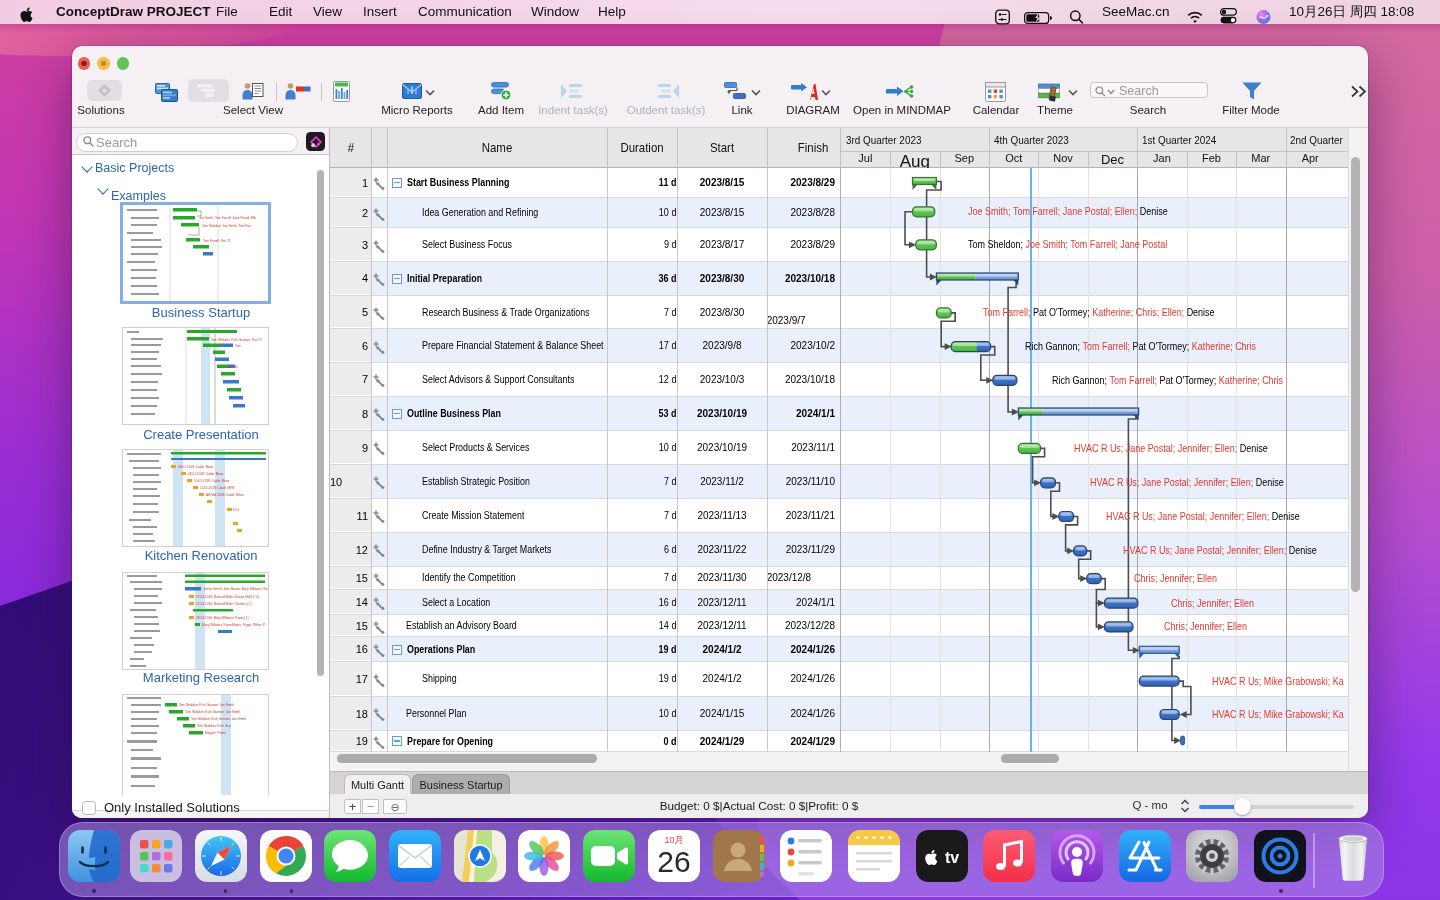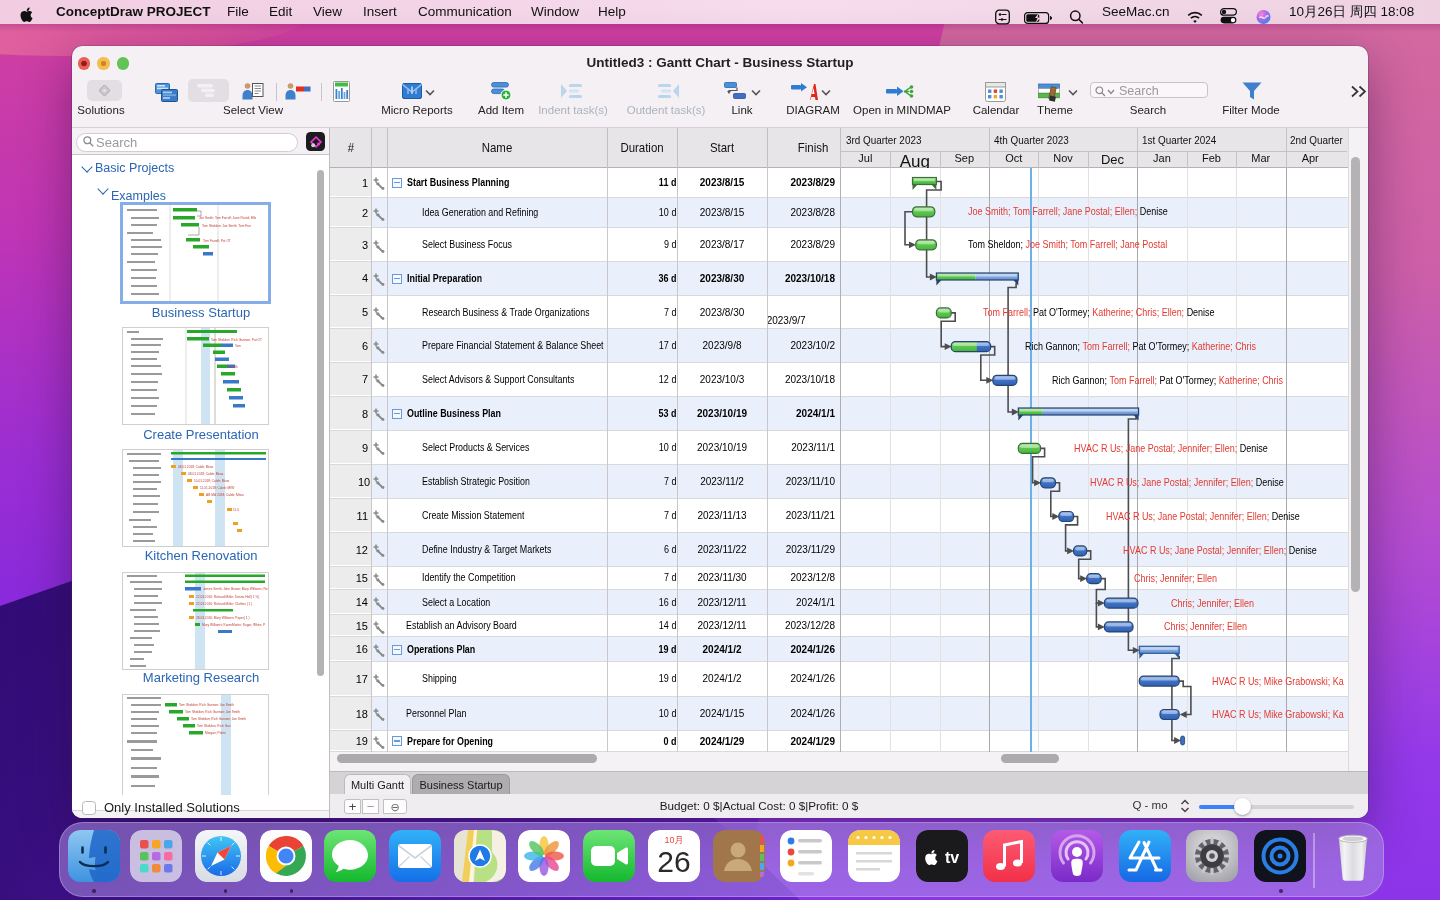--- a/index.html
+++ b/index.html
@@ -67,21 +67,21 @@
 <div id="wpright"></div>
 <div id="wpdark"></div>
 <div id="wpband"></div>
 
 <div class="abs" style="left:0;top:24px;width:1440px;height:8px;background:linear-gradient(180deg,rgba(140,30,110,0.28),rgba(140,30,110,0));"></div>
 <div id="menubar">
   <svg class="mb-item" style="left:20px; top:4px;" width="15" height="17" viewBox="0 0 15 17">
       <path fill="#111" d="M12.5 9.1c0-2.2 1.8-3.2 1.9-3.3-1-1.5-2.6-1.7-3.2-1.7-1.4-.1-2.7.8-3.4.8-.7 0-1.8-.8-2.9-.8C3.4 4.1 2 5 1.3 6.3-.2 8.9.9 12.8 2.4 14.9c.7 1 1.6 2.2 2.7 2.1 1.1 0 1.5-.7 2.8-.7 1.3 0 1.7.7 2.9.7 1.2 0 2-1 2.7-2.1.8-1.2 1.2-2.4 1.2-2.4s-2.2-.9-2.2-3.4zM10.4 2.8c.6-.7 1-1.7.9-2.8-.9 0-1.9.6-2.5 1.3-.6.6-1 1.7-.9 2.7 1 .1 2-.5 2.5-1.2z" transform="scale(0.85)"></path>
     </svg>
   <div class="mb-item" style="left:56px; font-weight:bold;">ConceptDraw PROJECT</div>
-  <div class="mb-item" style="left:227px;">File</div>
+  <div class="mb-item" style="left:216px;">File</div>
   <div class="mb-item" style="left:269px;">Edit</div>
   <div class="mb-item" style="left:313px;">View</div>
   <div class="mb-item" style="left:363px;">Insert</div>
   <div class="mb-item" style="left:418px;">Communication</div>
   <div class="mb-item" style="left:531px;">Window</div>
   <div class="mb-item" style="left:598px;">Help</div>
   <svg class="mb-item" style="left:995px; top:5px;" width="15" height="15" viewBox="0 0 15 15">
       <rect x="0.7" y="0.7" width="13.6" height="13.6" rx="3.4" fill="none" stroke="#111" stroke-width="1.3"></rect>
       <circle cx="5" cy="5" r="1.3" fill="#111"></circle>
       <path d="M7 5h4M4 10h1.5M8.5 10H11" stroke="#111" stroke-width="1.2" stroke-linecap="round"></path>
@@ -121,21 +121,20 @@
       <circle cx="7.5" cy="7.5" r="7" fill="url(#siri)"></circle>
       <path d="M3.5 8.5c2-3.5 4 2.5 6-0.5s2.5-1.5 3-1" stroke="#fff" stroke-width="1.3" fill="none" opacity="0.85"></path>
     </svg>
   <div class="mb-item" style="left:1289px;">10月26日 周四  18:08</div>
 </div>
 
 <div id="window">
   <div class="tl" style="left:5.5px; background:radial-gradient(circle at 50% 50%, #8f1f1a 0 2.5px, #e95f52 3px);"></div>
   <div class="tl" style="left:25px; background:radial-gradient(circle at 50% 50%, #c98a1e 0 2.5px, #f5bd4f 3px);"></div>
   <div class="tl" style="left:44.5px; background:#62c455;"></div>
-  <div id="wtitle">Untitled3 : Gantt Chart - Business Startup</div>
   <div id="toolbar">
 
     <div class="abs" style="left:15px; top:1.5px; width:35px; height:21px; background:#e3dee3; border-radius:5px;"></div>
     <svg class="abs" style="left:24px; top:4px;" width="17" height="17" viewBox="0 0 17 17">
         <rect x="4.5" y="4.5" width="8" height="8" rx="1" fill="#cdc8cd" stroke="#b8b3b8" transform="rotate(45 8.5 8.5)"></rect>
         <circle cx="8.5" cy="8.5" r="1.5" fill="#e8e4e8"></circle>
       </svg>
     <div class="tlabel" style="left:29px;">Solutions</div>
 
     <svg class="ticon" style="left:83px; top:4.5px;" width="23" height="19" viewBox="0 0 23 19">
@@ -678,21 +677,21 @@
           <circle cx="10" cy="11.5" r="1.4" fill="#8a8a8a"></circle>
           <circle cx="4.8" cy="6.8" r="1.6" fill="#8a8a8a"></circle>
           <path d="M3.2 5.2l1.4 1.4" stroke="#8a8a8a" stroke-width="1"></path>
         </svg></div>
 <div class="cell" style="left:91.5px;top:302.5px;height:34.0px;line-height:34.0px;transform:scaleX(0.89);transform-origin:0 50%;">Select Products &amp; Services</div>
 <div class="cell" style="left:276.7px;top:302.5px;width:69.4px;height:34.0px;line-height:34.0px;text-align:right;transform:scaleX(0.9);transform-origin:100% 50%;">10 d</div>
 <div class="cell" style="left:347.4px;top:302.5px;width:89.3px;height:34.0px;line-height:34.0px;text-align:center;">2023/10/19</div>
 <div class="cell" style="left:436.7px;top:302.5px;width:68.3px;height:34.0px;line-height:34.0px;text-align:right;">2023/11/1</div>
 <div class="abs" style="left:0;top:336.5px;width:1017.5px;height:34.0px;background:#e9f0fb;border-bottom:1px solid #d9d9d9;"></div>
 <div class="abs" style="left:0;top:336.5px;width:41px;height:33.0px;background:#ececec;border-bottom:1px solid #fff;"></div>
-<div class="abs" style="left:0;top:336.5px;width:38px;height:34.0px;line-height:34.0px;text-align:left;font-size:11px;color:#000;padding-left:28px;">10</div>
+<div class="abs" style="left:0;top:336.5px;width:38px;height:34.0px;line-height:34.0px;text-align:left;font-size:11px;color:#000;">10</div>
 <div class="abs" style="left:43px;top:347.0px;"><svg width="12" height="13" viewBox="0 0 12 13">
           <path d="M3 0.5v5M0.5 3h5" stroke="#8a8a8a" stroke-width="1.6"></path>
           <path d="M4.5 6.5l5 5" stroke="#8a8a8a" stroke-width="1.8"></path>
           <circle cx="10" cy="11.5" r="1.4" fill="#8a8a8a"></circle>
           <circle cx="4.8" cy="6.8" r="1.6" fill="#8a8a8a"></circle>
           <path d="M3.2 5.2l1.4 1.4" stroke="#8a8a8a" stroke-width="1"></path>
         </svg></div>
 <div class="cell" style="left:91.5px;top:336.5px;height:34.0px;line-height:34.0px;transform:scaleX(0.89);transform-origin:0 50%;">Establish Strategic Position</div>
 <div class="cell" style="left:276.7px;top:336.5px;width:69.4px;height:34.0px;line-height:34.0px;text-align:right;transform:scaleX(0.9);transform-origin:100% 50%;">7 d</div>
 <div class="cell" style="left:347.4px;top:336.5px;width:89.3px;height:34.0px;line-height:34.0px;text-align:center;">2023/11/2</div>
@@ -731,21 +730,21 @@
 <div class="abs" style="left:43px;top:443.8px;"><svg width="12" height="13" viewBox="0 0 12 13">
           <path d="M3 0.5v5M0.5 3h5" stroke="#8a8a8a" stroke-width="1.6"></path>
           <path d="M4.5 6.5l5 5" stroke="#8a8a8a" stroke-width="1.8"></path>
           <circle cx="10" cy="11.5" r="1.4" fill="#8a8a8a"></circle>
           <circle cx="4.8" cy="6.8" r="1.6" fill="#8a8a8a"></circle>
           <path d="M3.2 5.2l1.4 1.4" stroke="#8a8a8a" stroke-width="1"></path>
         </svg></div>
 <div class="cell" style="left:91.5px;top:439.0px;height:22.5px;line-height:22.5px;transform:scaleX(0.89);transform-origin:0 50%;">Identify the Competition</div>
 <div class="cell" style="left:276.7px;top:439.0px;width:69.4px;height:22.5px;line-height:22.5px;text-align:right;transform:scaleX(0.9);transform-origin:100% 50%;">7 d</div>
 <div class="cell" style="left:347.4px;top:439.0px;width:89.3px;height:22.5px;line-height:22.5px;text-align:center;">2023/11/30</div>
-<div class="cell" style="left:436.7px;top:439.0px;width:68.3px;height:22.5px;line-height:22.5px;text-align:right;">2023/12/8</div>
+<div class="cell" style="left:436.7px;top:439.0px;width:68.3px;height:22.5px;line-height:22.5px;text-align:left;">2023/12/8</div>
 <div class="abs" style="left:0;top:461.5px;width:1017.5px;height:25.5px;background:#e9f0fb;border-bottom:1px solid #d9d9d9;"></div>
 <div class="abs" style="left:0;top:461.5px;width:41px;height:24.5px;background:#ececec;border-bottom:1px solid #fff;"></div>
 <div class="abs" style="left:0;top:461.5px;width:38px;height:25.5px;line-height:25.5px;text-align:right;font-size:11px;color:#000;">14</div>
 <div class="abs" style="left:43px;top:467.8px;"><svg width="12" height="13" viewBox="0 0 12 13">
           <path d="M3 0.5v5M0.5 3h5" stroke="#8a8a8a" stroke-width="1.6"></path>
           <path d="M4.5 6.5l5 5" stroke="#8a8a8a" stroke-width="1.8"></path>
           <circle cx="10" cy="11.5" r="1.4" fill="#8a8a8a"></circle>
           <circle cx="4.8" cy="6.8" r="1.6" fill="#8a8a8a"></circle>
           <path d="M3.2 5.2l1.4 1.4" stroke="#8a8a8a" stroke-width="1"></path>
         </svg></div>

